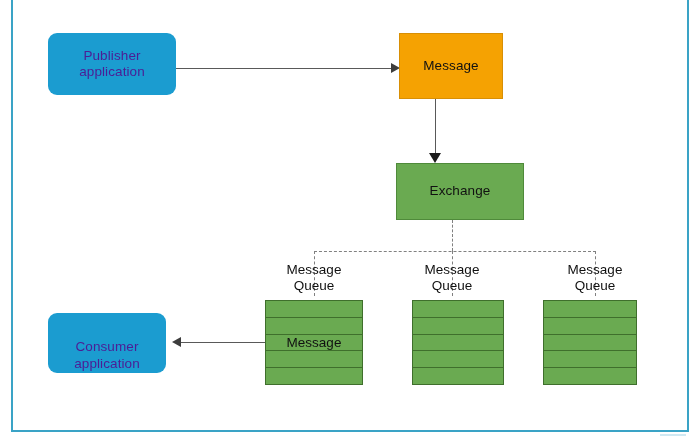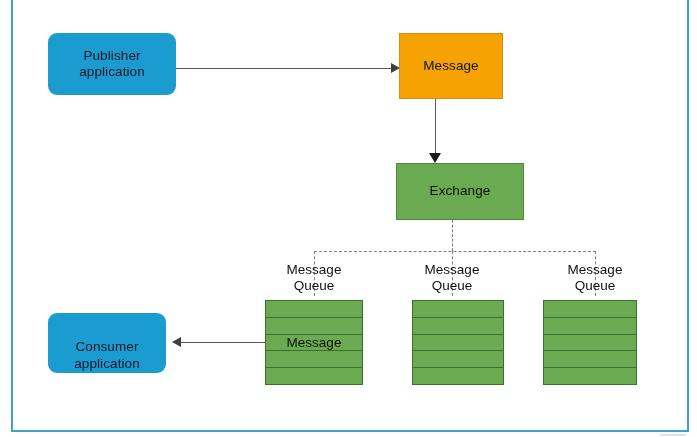--- a/index.html
+++ b/index.html
@@ -52,21 +52,21 @@
     justify-content: center;
     text-align: center;
     color: #111111;
     font-size: 13.5px;
     line-height: 1.22;
     letter-spacing: .1px;
   }
   .node-blue {
     background: #1b9cd0;
     border-radius: 9px;
-    color: #0f172a;
+    color: #4c1d95;
   }
   .node-orange {
     background: #f5a202;
     border: 1px solid #d88f05;
   }
   .node-green {
     background: #6aaa51;
     border: 1px solid #4f8a3a;
   }
 

